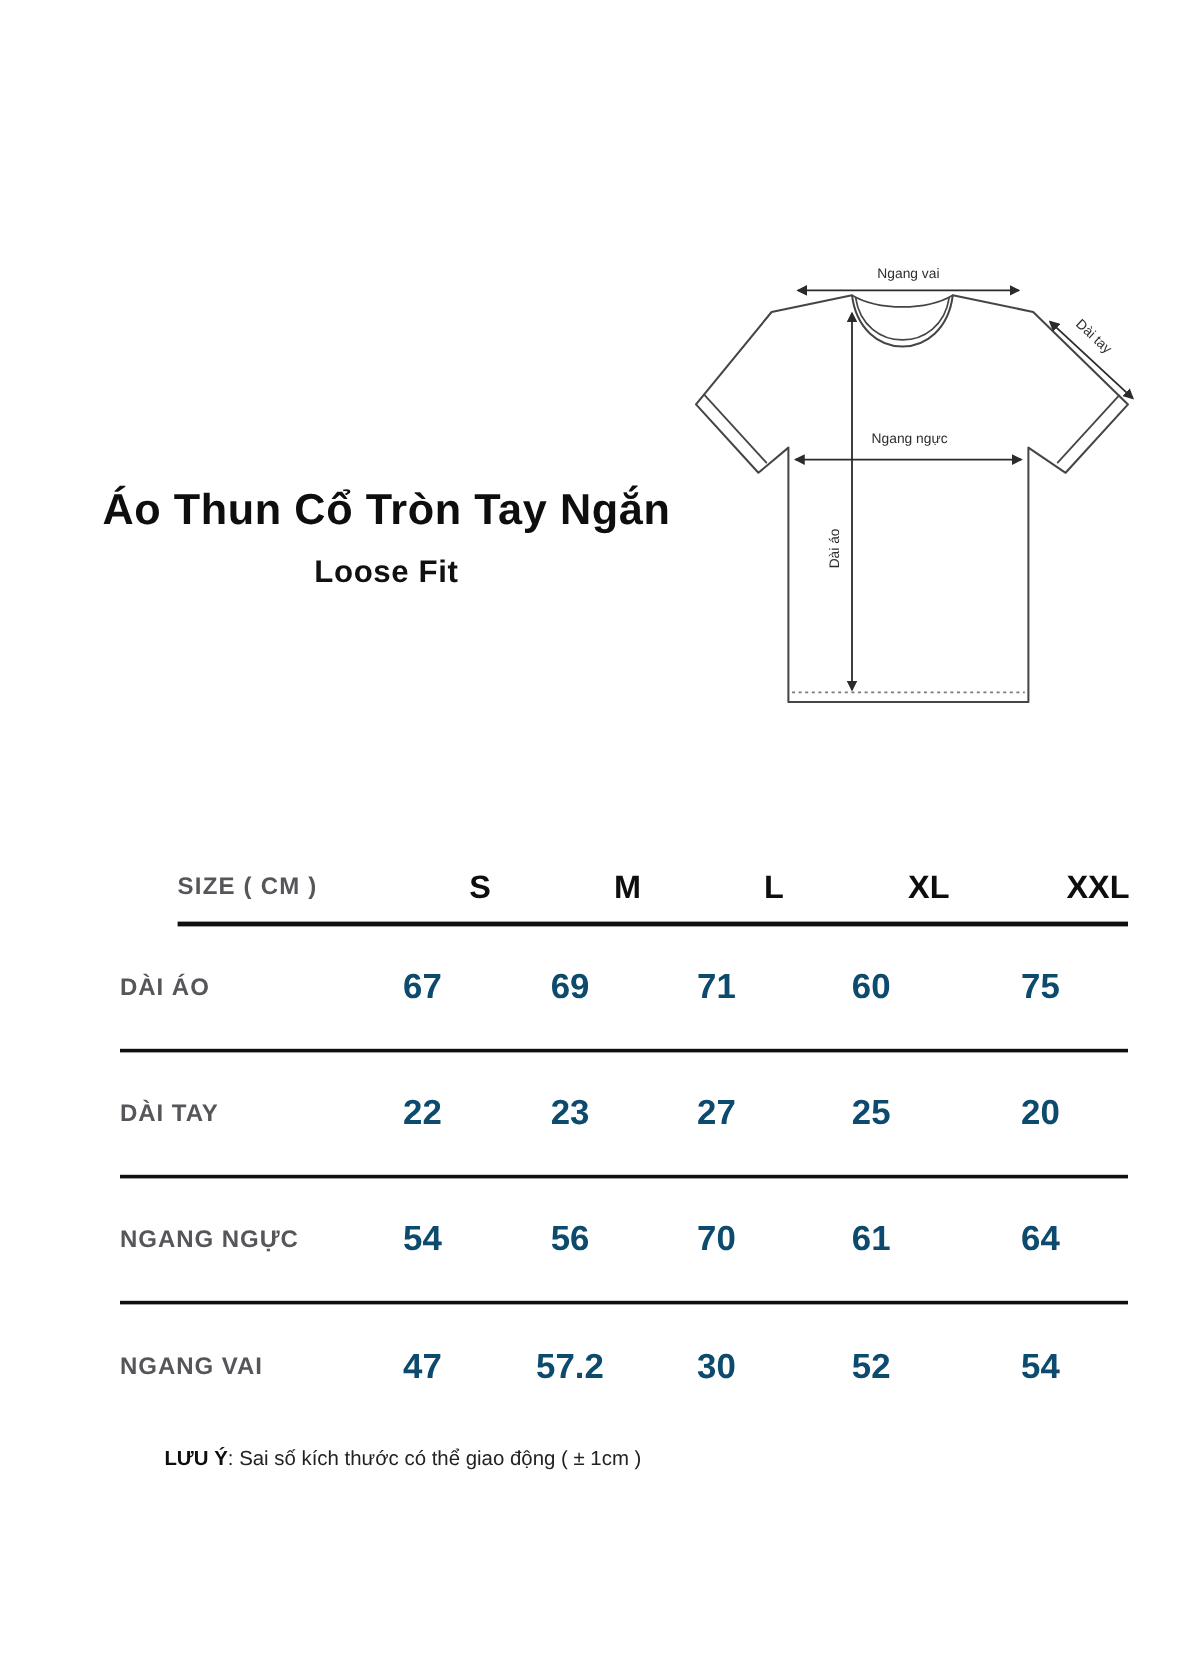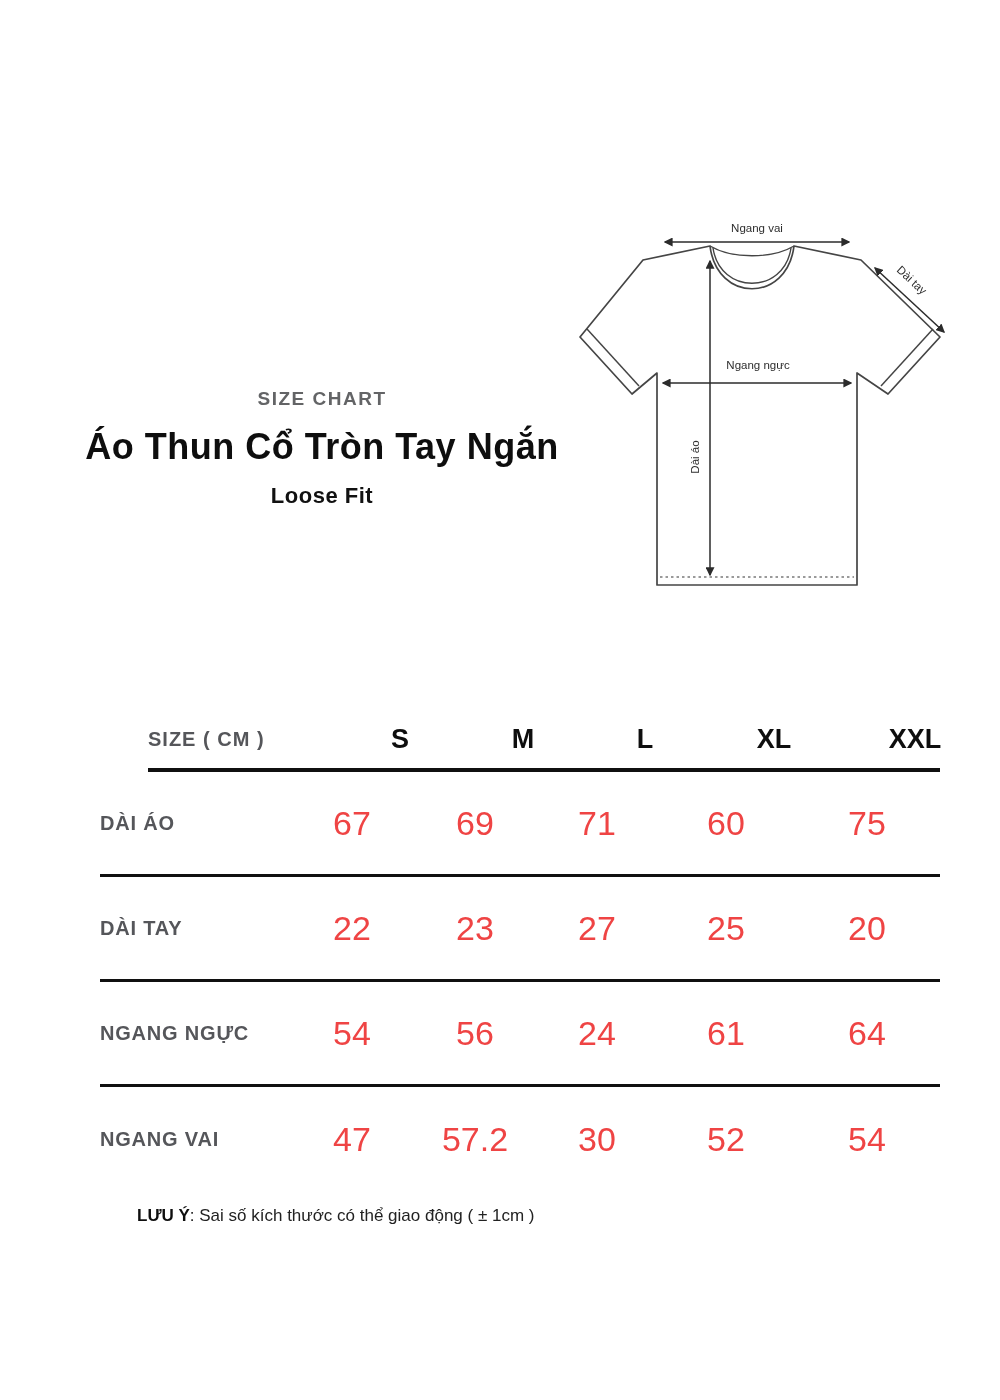--- a/index.html
+++ b/index.html
@@ -4,49 +4,48 @@
 <style>
   * { margin:0; padding:0; box-sizing:border-box; }
   html,body { width:1000px; height:1400px; background:#ffffff; overflow:hidden;
     font-family:"Liberation Sans", sans-serif; color:#111; }
   .page { position:relative; width:1000px; height:1400px; background:#fff; }
 
   
   .title-block { position:absolute; left:62px; top:388px; width:520px; text-align:center; }
   .eyebrow { font-size:19px; font-weight:bold; letter-spacing:1.5px; color:#636466; }
   .main-title { margin-top:16px; font-size:36px; font-weight:800; color:#0e0e0e; letter-spacing:0.5px; white-space:nowrap; }
-  .subtitle { margin-top:15px; font-size:22px; font-weight:bold; color:#111; letter-spacing:0.5px; }
+  .subtitle { margin-top:15px; font-size:26px; font-weight:bold; color:#111; letter-spacing:0.5px; }
 
   
   .diagram { position:absolute; left:570px; top:215px; width:400px; height:395px; }
   .diagram svg { width:100%; height:100%; }
   .diag-text { font-family:"Liberation Sans", sans-serif; font-size:11.5px; fill:#2e2e2e; }
 
   
   .size-table { position:absolute; left:100px; top:710px; width:840px; }
   .t-row { display:grid; grid-template-columns:190px 124px 122px 122px 136px 146px; align-items:center; }
   .t-row.head { height:62px; border-bottom:4px solid #101010;margin-left:48px; }
   .t-row.body { height:105px; border-bottom:3px solid #101010; }
   .t-row.body.last { border-bottom:none; }
   .h-label { font-size:20px; font-weight:bold; color:#55565a; letter-spacing:1px; }
   .h-size  { font-size:27px; font-weight:800; color:#0e0e0e; text-align:center; }
   .r-label { font-size:20px; font-weight:bold; color:#55565a; letter-spacing:0.8px; }
-  .r-value { font-size:34px; font-weight:400; color:#ef4444; text-align:center; }
+  .r-value { font-size:29px; font-weight:700; color:#0c4a6e; text-align:center; }
 
   
   .note { position:absolute; left:101px; top:1206px; font-size:17px; color:#222; }
   .note b { font-weight:bold; color:#0e0e0e;margin-left:36px; }
 </style>
 </head>
 <body>
 
 <div class="page">
 
   <div class="title-block">
-    <div class="eyebrow">SIZE CHART</div>
     <div class="main-title">Áo Thun Cổ Tròn Tay Ngắn</div>
     <div class="subtitle">Loose Fit</div>
   </div>
 
   <div class="diagram">
     <svg viewBox="0 0 400 395" xmlns="http://www.w3.org/2000/svg">
       <defs>
         <marker id="ah" viewBox="0 0 10 10" refX="8.5" refY="5" markerWidth="9" markerHeight="9" orient="auto-start-reverse" markerUnits="userSpaceOnUse">
           <path d="M0,0 L10,5 L0,10 z" fill="#2b2b2b"></path>
         </marker>
@@ -119,21 +118,21 @@
       <div class="r-value">23</div>
       <div class="r-value">27</div>
       <div class="r-value">25</div>
       <div class="r-value">20</div>
     </div>
 
     <div class="t-row body">
       <div class="r-label">NGANG NGỰC</div>
       <div class="r-value">54</div>
       <div class="r-value">56</div>
-      <div class="r-value">24</div>
+      <div class="r-value">70</div>
       <div class="r-value">61</div>
       <div class="r-value">64</div>
     </div>
 
     <div class="t-row body last">
       <div class="r-label">NGANG VAI</div>
       <div class="r-value">47</div>
       <div class="r-value">57.2</div>
       <div class="r-value">30</div>
       <div class="r-value">52</div>

